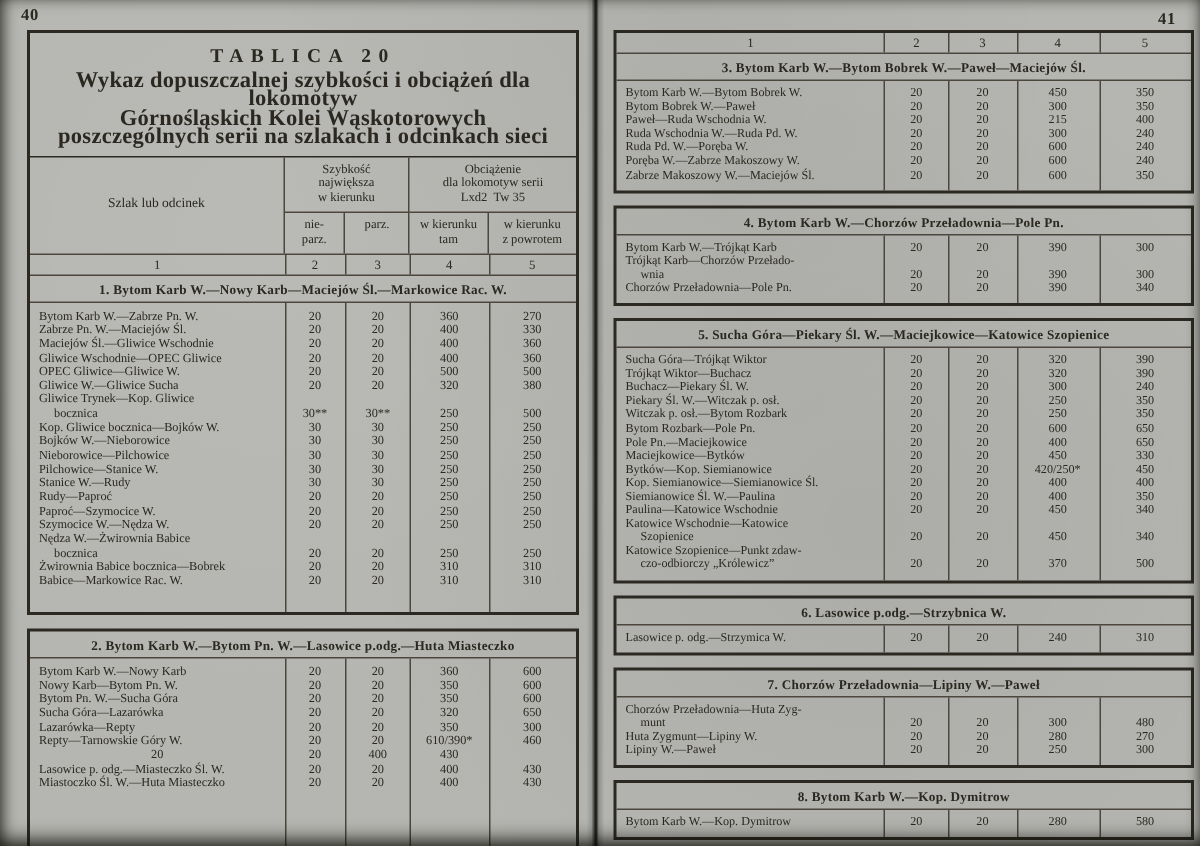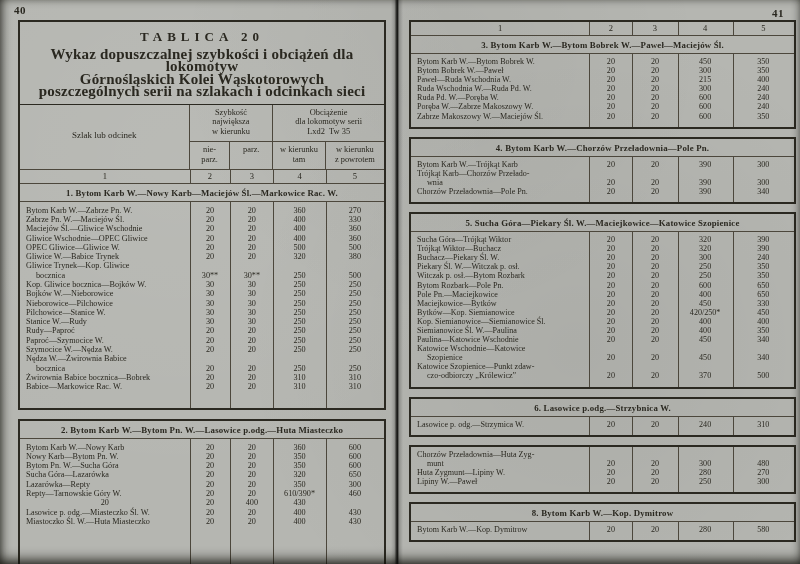--- a/index.html
+++ b/index.html
@@ -164,21 +164,21 @@
             <div class="c num">360</div>
           </div>
           <div class="trow">
             <div class="c name">OPEC Gliwice—Gliwice W.</div>
             <div class="c num">20</div>
             <div class="c num">20</div>
             <div class="c num">500</div>
             <div class="c num">500</div>
           </div>
           <div class="trow">
-            <div class="c name">Gliwice W.—Babice Trynek</div>
+            <div class="c name">Gliwice W.—Gliwice Sucha</div>
             <div class="c num">20</div>
             <div class="c num">20</div>
             <div class="c num">320</div>
             <div class="c num">380</div>
           </div>
           <div class="trow">
             <div class="c name">Gliwice Trynek—Kop. Gliwice
 bocznica</div>
             <div class="c num">30**</div>
             <div class="c num">30**</div>
@@ -565,20 +565,21 @@
             <div class="c name">Lasowice p. odg.—Strzymica W.</div>
             <div class="c num">20</div>
             <div class="c num">20</div>
             <div class="c num">240</div>
             <div class="c num">310</div>
           </div>
         </div>
     </div>
 
     <div class="box rbox">
+      <div class="band">7. Chorzów Przeładownia—Lipiny W.—Paweł</div>
       <div class="srows">
           <i class="vl" style="left: 46.6%;"></i>
           <i class="vl" style="left: 57.8%;"></i>
           <i class="vl" style="left: 69.6%;"></i>
           <i class="vl" style="left: 84%;"></i>
           <div class="trow">
             <div class="c name">Chorzów Przeładownia—Huta Zyg-
 munt</div>
             <div class="c num">20</div>
             <div class="c num">20</div>

